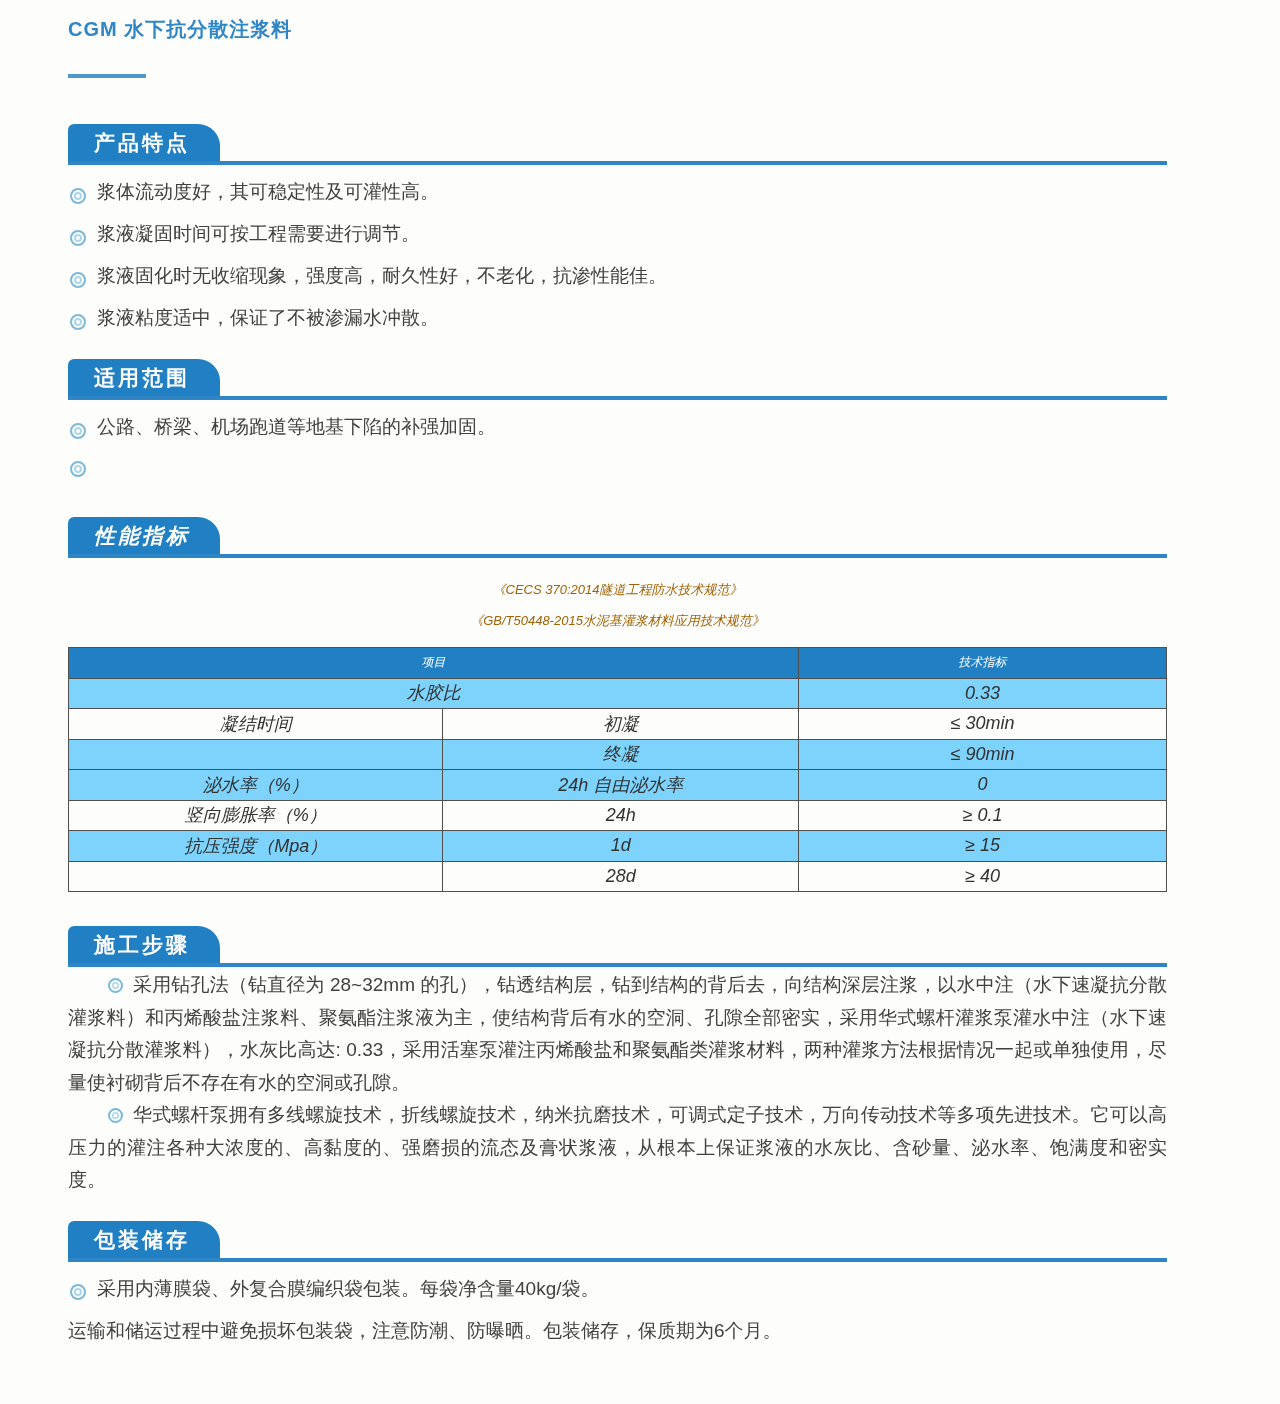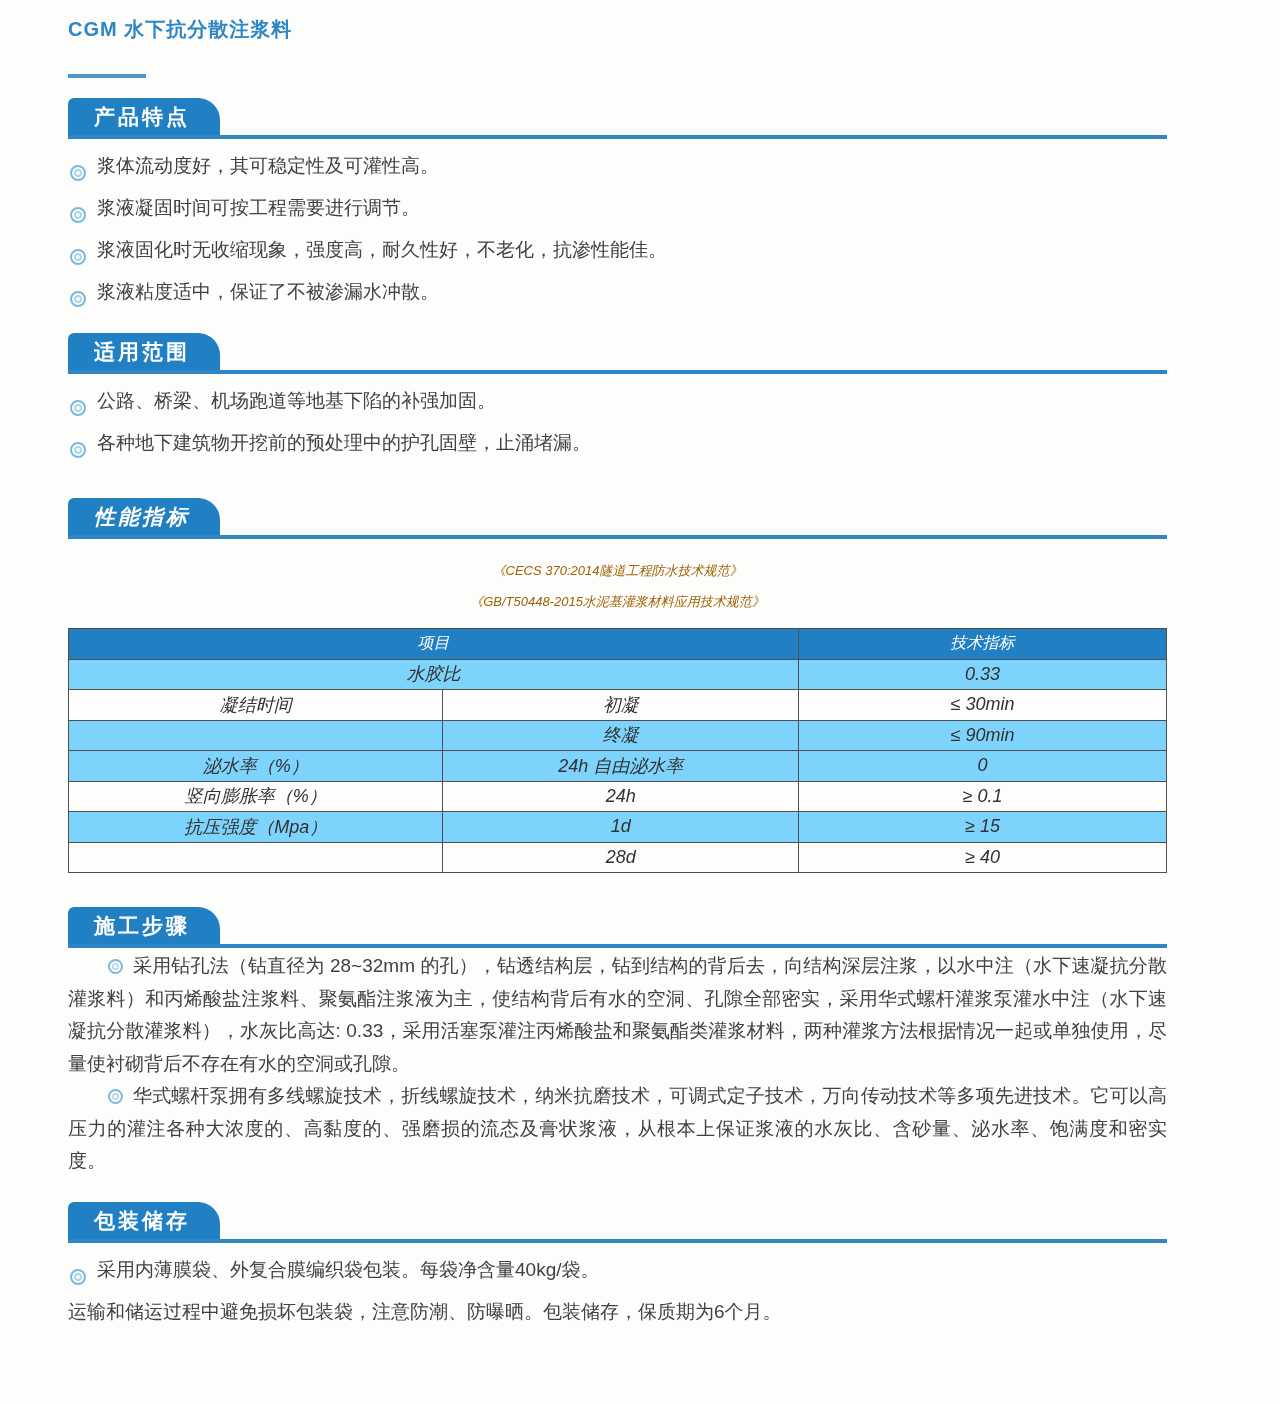--- a/index.html
+++ b/index.html
@@ -25,21 +25,21 @@
   .section-head { border-bottom:4px solid #2e86c6; line-height:0; }
   .tab {
     display:inline-block; background:#2180c3; color:#ffffff;
     font-size:21px; font-weight:bold; letter-spacing:3px;
     line-height:37px; height:37px; padding:0 30px 0 26px;
     border-radius:6px 22px 0 0;
   }
 
   
   .blist { list-style:none; margin-top:12px; }
-  .blist li { display:flex; align-items:flex-end; margin-bottom:12px; }
+  .blist li { display:flex; align-items:center; margin-bottom:12px; }
   .ring {
     flex:0 0 auto; width:16px; height:16px; margin:7px 11px 0 2px;
     border:2px solid #7db9d8; border-radius:50%;
     box-shadow: inset 0 0 0 2px #ffffff, inset 0 0 0 4px #aed6ea;
   }
   .btext { font-size:19px; line-height:30px; color:#414141; }
 
   
   .standards { margin-top:16px; text-align:center; }
   .standards div { font-size:13px; line-height:31px; color:#a16207; }
@@ -47,21 +47,21 @@
   
   table.perf { width:100%; border-collapse:collapse; margin-top:11px; table-layout:fixed; }
   table.perf col.c1 { width:34.1%; }
   table.perf col.c2 { width:32.4%; }
   table.perf col.c3 { width:33.5%; }
   table.perf th, table.perf td {
     border:1.6px solid #4f4f4f; height:30.5px;
     text-align:center; vertical-align:middle;
     font-size:18px; color:#323232; font-weight:normal;
   }
-  table.perf thead th { background:#2180c3; color:#ffffff; font-size:16px; }
+  table.perf thead th { background:#2180c3; color:#ffffff; font-size:12px; }
   table.perf tr.shade td { background:#7dd3fc; }
 
   
   .paras { margin-top:2px; }
   .paras p {
     font-size:19px; line-height:32.5px; color:#414141;
     text-align:justify; text-indent:2.1em; position:relative;
   }
   .paras .ring-inline {
     display:inline-block; width:15px; height:15px; margin-right:10px;
@@ -71,21 +71,21 @@
 </style>
 </head>
 <body>
 
 <div class="page">
   <div class="content">
 
     <div class="doc-title">CGM 水下抗分散注浆料</div>
     <div class="title-rule"></div>
 
-    <div class="section" style="margin-top:20px;">
+    <div class="section" style="margin-top:46px;">
       <div class="section-head">
         <span class="tab">产品特点</span>
       </div>
       <ul class="blist">
         <li>
           <span class="ring"></span>
           <span class="btext">浆体流动度好，其可稳定性及可灌性高。</span>
         </li>
         <li>
           <span class="ring"></span>
@@ -106,21 +106,20 @@
       <div class="section-head">
         <span class="tab">适用范围</span>
       </div>
       <ul class="blist">
         <li>
           <span class="ring"></span>
           <span class="btext">公路、桥梁、机场跑道等地基下陷的补强加固。</span>
         </li>
         <li>
           <span class="ring"></span>
-          <span class="btext">各种地下建筑物开挖前的预处理中的护孔固壁，止涌堵漏。</span>
         </li>
       </ul>
     </div>
 
     <div class="section" style="margin-top:40px;font-style:italic;">
       <div class="section-head">
         <span class="tab">性能指标</span>
       </div>
       <div class="standards">
         <div>《CECS 370:2014隧道工程防水技术规范》</div>

